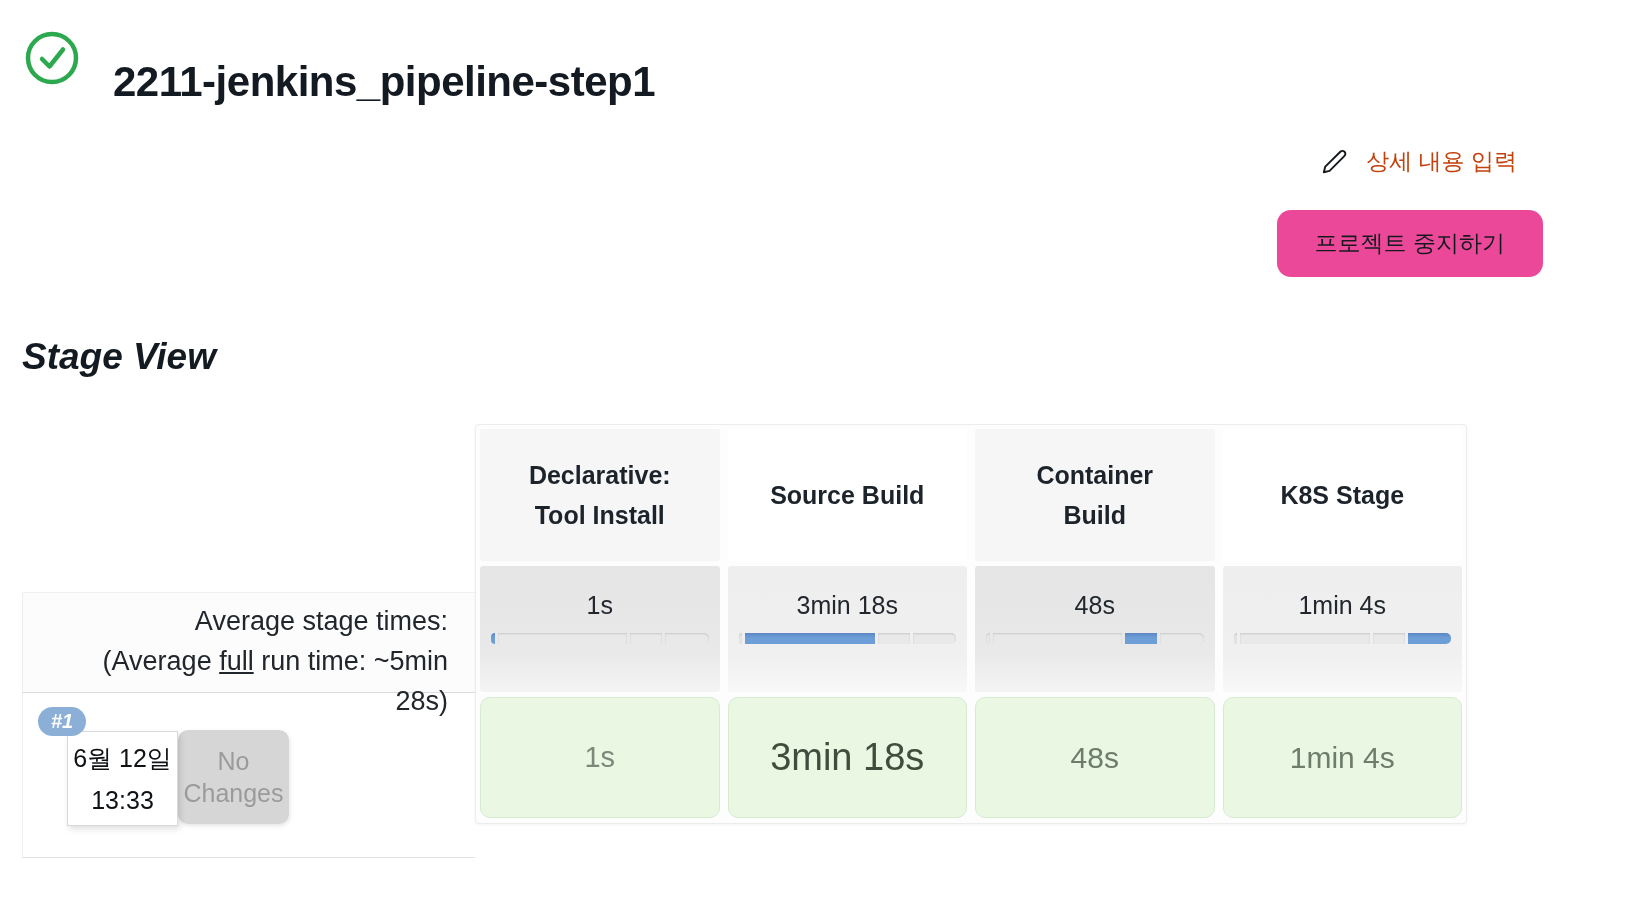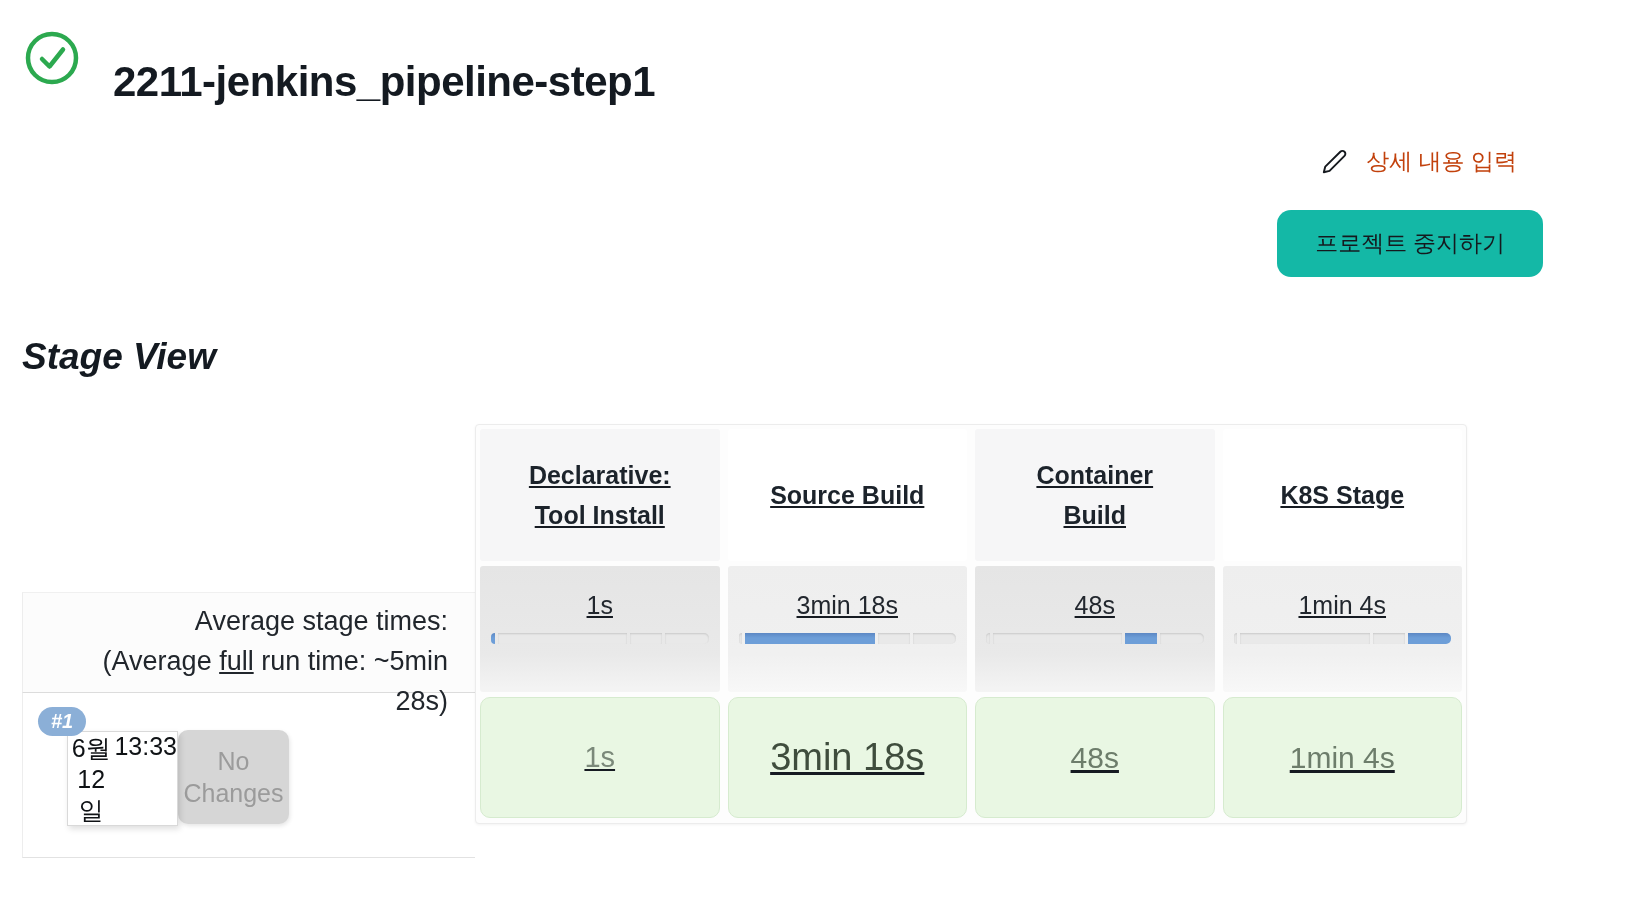--- a/index.html
+++ b/index.html
@@ -9,46 +9,46 @@
 
   
   .status-icon{position:absolute;left:24px;top:30px;width:56px;height:56px;}
   .page-title{position:absolute;left:113px;top:30px;font-size:42px;font-weight:700;letter-spacing:-0.5px;color:#141a21;margin-top:28px;}
 
   .edit-link{position:absolute;top:146px;right:131px;display:flex;align-items:center;gap:18px;cursor:pointer;}
   .edit-link .label{font-size:23px;color:#c2410c;}
   .pencil{width:27px;height:27px;}
 
   .stop-btn{position:absolute;top:210px;right:105px;height:67px;padding:0 38px;border:none;border-radius:14px;
-    background:#14b8a6;font-size:23px;color:#15191e;font-family:Liberation Serif, serif;cursor:pointer;display:flex;align-items:center;}
+    background:#ec4899;font-size:23px;color:#15191e;font-family:Liberation Sans, sans-serif;cursor:pointer;display:flex;align-items:center;}
 
   .stage-heading{position:absolute;left:22px;top:336px;font-size:37px;font-weight:700;color:#141a21;font-style:italic;}
 
   
   .left-avg-block{position:absolute;left:22px;top:592px;width:453px;height:100px;background:#fcfcfc;
     border-left:1px solid #ededed;border-top:1px solid #f0f0f0;}
   .left-run-block{position:absolute;left:22px;top:692px;width:453px;height:166px;background:#fff;
     border-top:1px solid #dcdcdc;border-bottom:1px solid #e2e2e2;border-left:1px solid #ededed;}
   .avg-label{position:absolute;top:601px;left:22px;width:426px;text-align:right;font-size:27px;line-height:40px;color:#21262c;z-index:3;}
   .avg-label .u{text-decoration:underline;}
 
   .run-badge{position:absolute;left:38px;top:707px;height:29px;padding:0 13px;border-radius:15px;
     background:var(--run-badge-blue,#8bafd7);color:#fff;font-size:20px;font-weight:700;font-style:italic;
     display:flex;align-items:center;z-index:5;cursor:pointer;}
   .date-card{position:absolute;left:67px;top:731px;width:111px;height:95px;background:#fff;border:1px solid #d9d9d9;
-    box-shadow:2px 3px 6px rgba(0,0,0,.13);z-index:4;display:flex;flex-direction:row;justify-content:space-evenly;
+    box-shadow:2px 3px 6px rgba(0,0,0,.13);z-index:4;display:flex;flex-direction:column;justify-content:space-evenly;
     text-align:center;font-size:25px;color:#0f1215;cursor:pointer;}
   .no-changes{position:absolute;left:178px;top:730px;width:111px;height:94px;background:#d6d6d6;border-radius:10px;
     box-shadow:1px 2px 4px rgba(0,0,0,.10);z-index:2;text-align:center;font-size:25px;line-height:32px;color:#9b9b9b;padding-top:15px;}
 
   
   .stage-table{position:absolute;left:475px;top:424px;width:992px;height:400px;background:#fdfdfd;
     border:1px solid #ececec;border-radius:4px;box-shadow:0 1px 3px rgba(0,0,0,.05);
     padding:4px;display:grid;grid-template-columns:repeat(4,1fr);grid-template-rows:132px 126px 121px;
-    column-gap:8px;row-gap:5px;text-decoration:underline;}
+    column-gap:8px;row-gap:5px;}
   .hdr-cell{display:flex;align-items:center;justify-content:center;text-align:center;
     font-size:25px;font-weight:700;line-height:40px;color:#1c232b;border-radius:3px;}
   .hdr-cell .txt{max-width:185px;}
   .hdr-cell.odd{background:#f6f6f7;}
   .hdr-cell.even{background:#ffffff;}
 
   .avg-cell{padding-top:25px;border-radius:3px;}
   .avg-cell.odd{background:linear-gradient(180deg,#e5e5e5 0%,#e9e9e9 70%,#f4f4f4 100%);}
   .avg-cell.even{background:linear-gradient(180deg,#eeeeee 0%,#f0f0f0 70%,#f8f8f8 100%);}
   .avg-time{text-align:center;font-size:25px;color:#22272e;}

